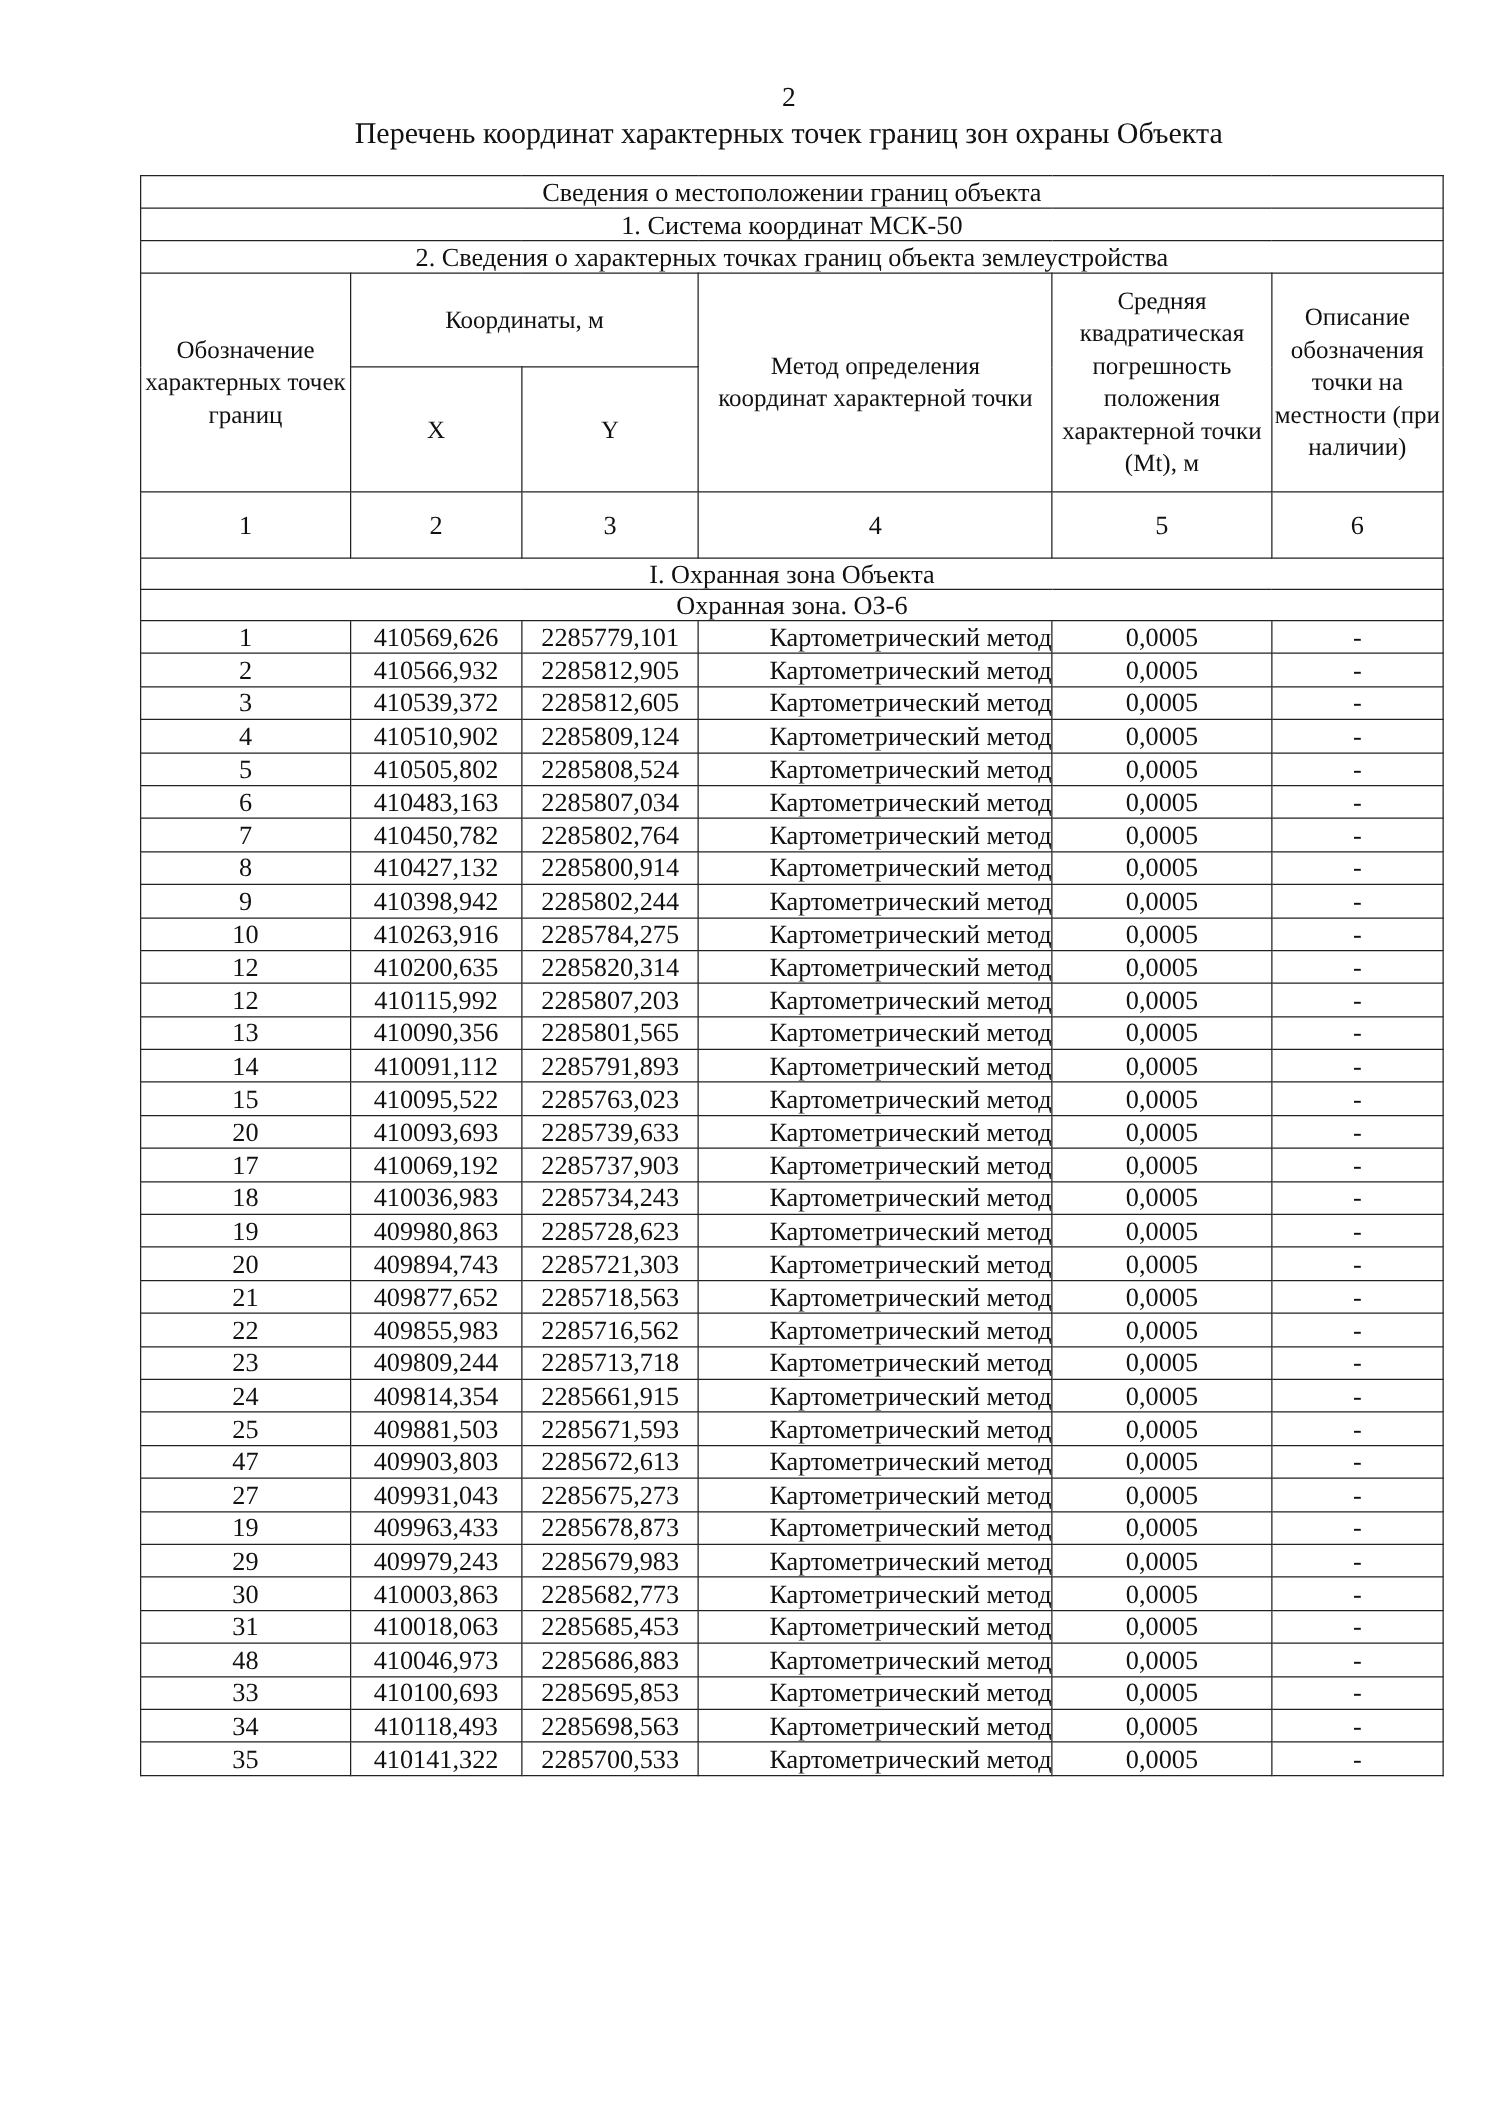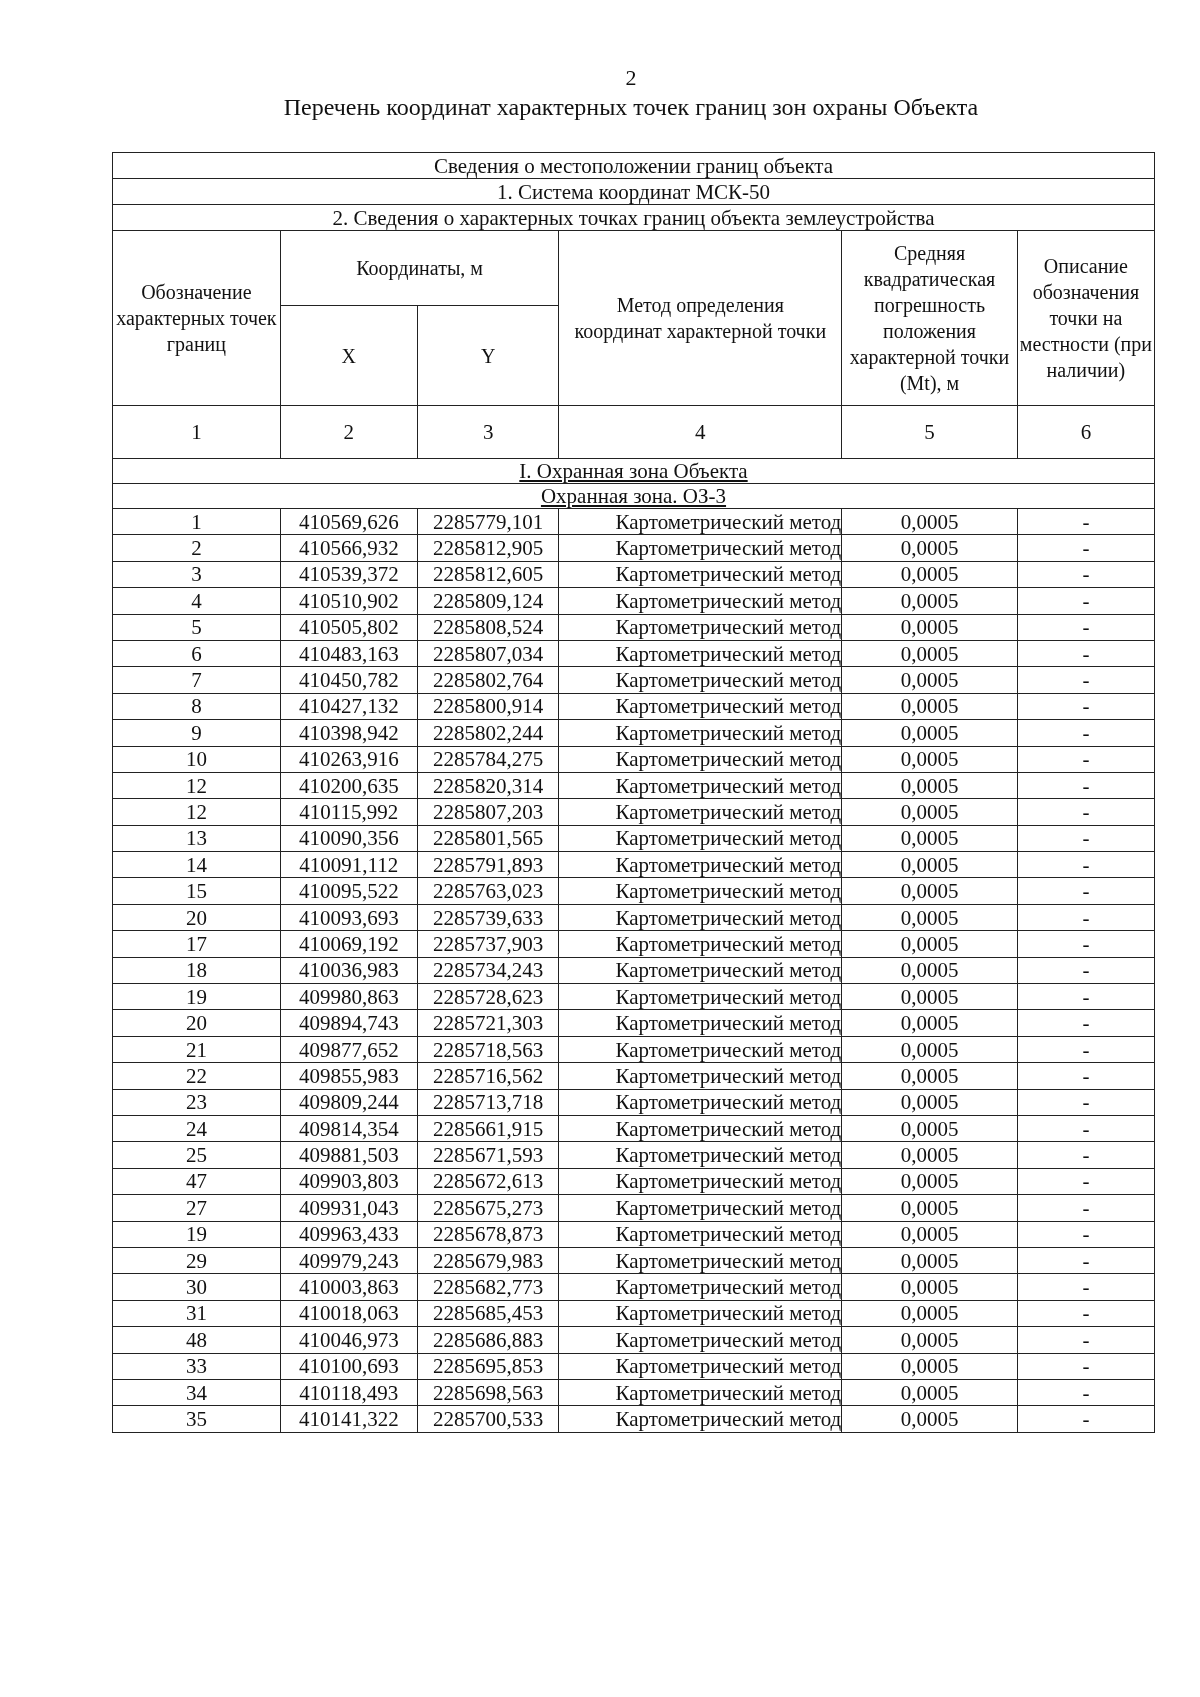--- a/index.html
+++ b/index.html
@@ -9,34 +9,34 @@
   }
   .page-num {
     position: absolute; top: 66px; left: 0; width: 1262px; text-align: center;
     font-size: 22px; line-height: 24px;
   }
   .doc-title {
     position: absolute; top: 93px; left: 0; width: 1262px; text-align: center;
     font-size: 24px; line-height: 28px;
   }
   table.coords {
-    position: absolute; top: 152px; left: 112px;
+    position: absolute; top: 140px; left: 112px;
     width: 1043px; border-collapse: collapse; table-layout: fixed;
     font-size: 21px;
     padding-left: 40px;
   }
   table.coords td {
     border: 1.5px solid #222; padding: 0; text-align: center; vertical-align: middle;
     line-height: 24px; overflow: hidden; white-space: nowrap;
   }
   tr.meta td { height: 25px; line-height: 24px; }
   tr.hdr td { font-size: 20px; white-space: normal; line-height: 26px; }
   tr.hdr1 td.tall { height: 174px; margin-left: 27px; }
   tr.colnums td { height: 52px; }
-  tr.sect td { height: 24px; line-height: 24px; text-decoration: underline; }
+  tr.sect td { height: 24px; line-height: 24px; }
   tr.data td { height: 25.4px; line-height: 24px; font-size: 21px; }
   tr.data td.method { text-align: right; padding-left: 7px; }
   td.wrap { white-space: normal !important; }
 </style>
 </head>
 <body>
 
 <div class="page-num">2</div>
 <div class="doc-title">Перечень координат характерных точек границ зон охраны Объекта</div>
 
@@ -75,21 +75,21 @@
       <td>2</td>
       <td>3</td>
       <td>4</td>
       <td>5</td>
       <td>6</td>
     </tr>
     <tr class="sect">
       <td colspan="6">I. Охранная зона Объекта</td>
     </tr>
     <tr class="sect">
-      <td colspan="6">Охранная зона. ОЗ-3</td>
+      <td colspan="6">Охранная зона. ОЗ-6</td>
     </tr>
   <tr class="data">
         <td>1</td>
         <td>410569,626</td>
         <td>2285779,101</td>
         <td class="method">Картометрический метод</td>
         <td>0,0005</td>
         <td>-</td>
       </tr>
       <tr class="data">

